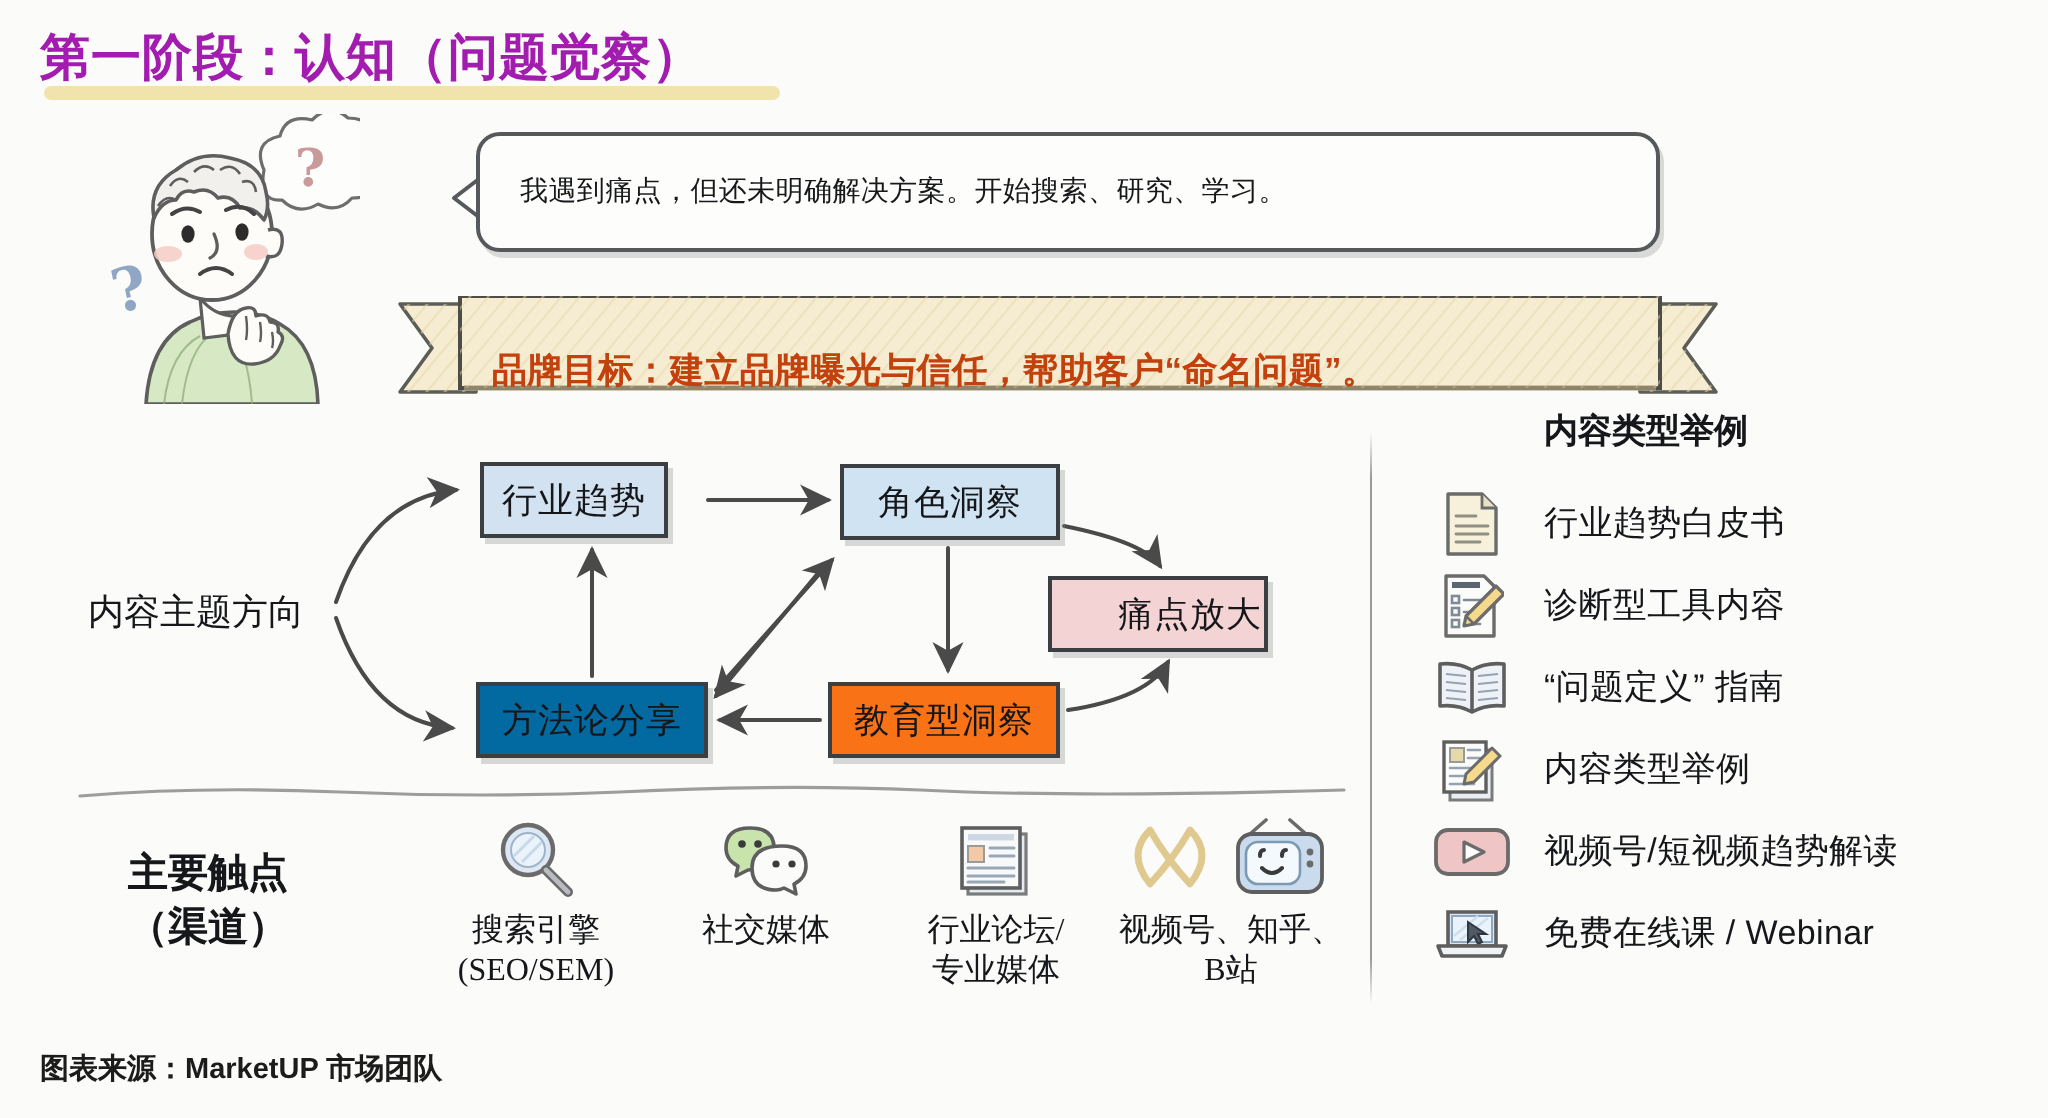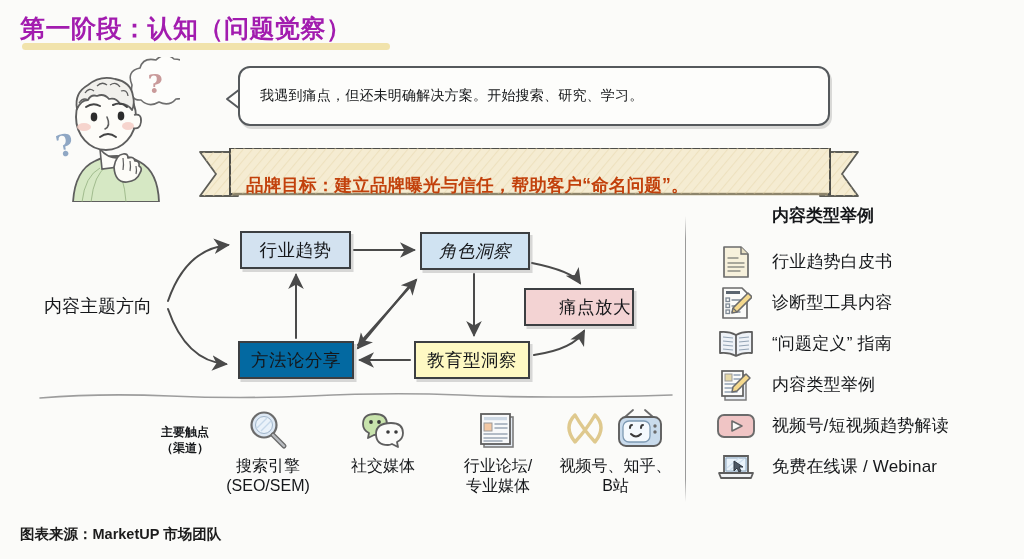--- a/index.html
+++ b/index.html
@@ -60,46 +60,46 @@
 
   
   .diagram { position: absolute; left: 0; top: 205px; width: 684px; height: 190px; }
   .node {
     position: absolute; border: 2px solid #3c3f42;
     display: flex; align-items: center; justify-content: center;
     font-size: 17.5px; color: #15171a; white-space: nowrap;
     box-shadow: 2.5px 3px 0 rgba(140,140,140,.32);
     letter-spacing: .5px;
   }
-  .n-trend  { left: 240px; top: 26px;  width: 111px; height: 38px; background: #d3e2f0; }
-  .n-role   { left: 420px; top: 27px;  width: 110px; height: 38px; background: #d0e3f2; font-style: italic; }
+  .n-trend  { left: 240px; top: 26px;  width: 94px; height: 38px; background: #d3e2f0; }
+  .n-role   { left: 420px; top: 27px;  width: 110px; height: 38px; background: #d0e3f2; }
   .n-pain   { left: 524px; top: 83px;  width: 110px; height: 38px; background: #f3d3d3; padding-left: 32px; }
   .n-method { left: 238px; top: 136px; width: 116px; height: 38px; background: #0369a1; }
-  .n-edu    { left: 414px; top: 136px; width: 116px; height: 38px; background: #fef9c3; }
+  .n-edu    { left: 414px; top: 136px; width: 116px; height: 38px; background: #f97316; }
 
   .diagram-label {
     position: absolute; left: 44px; top: 89px;
     font-size: 18px; font-weight: normal; color: #15171a; white-space: nowrap;
   }
 
   
   .v-divider {
     position: absolute; left: 685px; top: 216px; width: 1px; height: 286px;
     background: linear-gradient(to bottom, rgba(150,150,150,0), #9a9a9a 8%, #9a9a9a 92%, rgba(150,150,150,0));
   }
   .h-divider { position: absolute; left: 38px; top: 390px; width: 636px; height: 14px; }
 
   
   .touch-wrap { position: absolute; left: 38px; top: 408px; width: 640px; height: 120px; }
   .touch-title {
     position: absolute; left: 26px; top: 16px; width: 145px;
-    text-align: right; font-size: 12px; font-weight: bold; color: #15171a;
+    text-align: left; font-size: 20px; font-weight: bold; color: #15171a;
     line-height: 1.35;
   }
-  .touch-item { position: absolute; width: 120px; text-align: center; top: 0; }
+  .touch-item { position: absolute; width: 120px; text-align: center; top: 0; font-family: Liberation Serif, serif; }
   .touch-icon { height: 44px; display: flex; align-items: center; justify-content: center; }
   .touch-label {
     margin-top: 4px; font-size: 16px; line-height: 1.28; color: #15171a;
   }
 
   
   .ct-wrap { position: absolute; left: 700px; top: 204px; width: 320px; }
   .ct-head {
     font-size: 17px; font-weight: bold; color: #15171a;
     margin-left: 72px; margin-bottom: 14px; white-space: nowrap;

